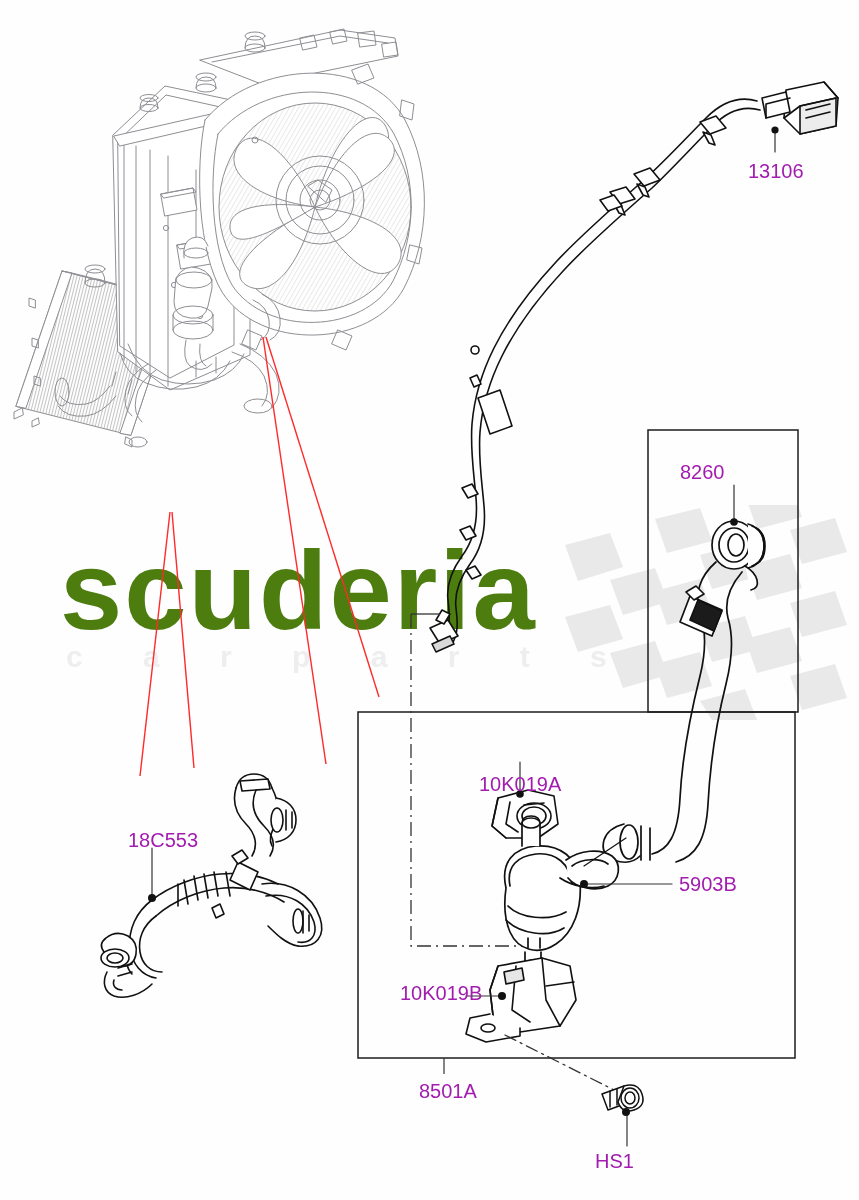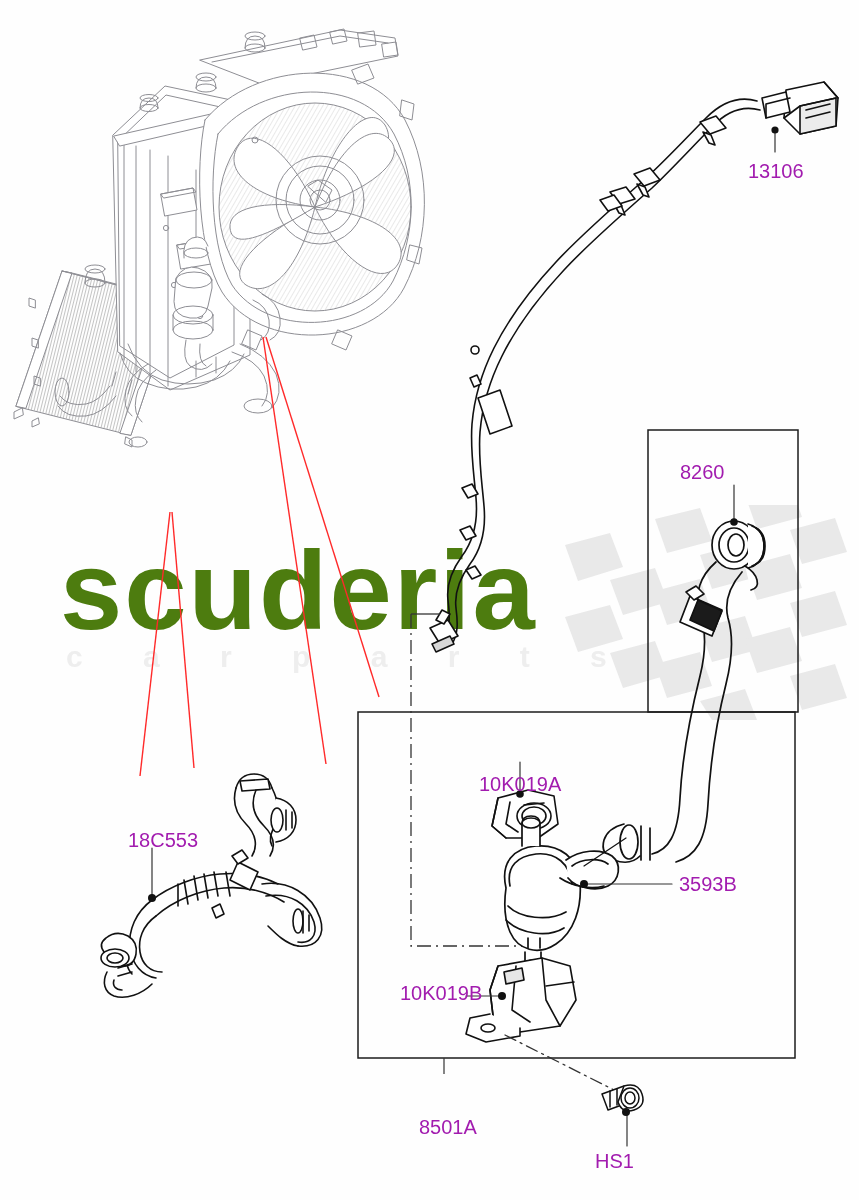--- a/index.html
+++ b/index.html
@@ -378,18 +378,18 @@
       <line x1="172" y1="512" x2="194" y2="768"></line>
       <line x1="263" y1="337" x2="326" y2="764"></line>
       <line x1="266" y1="337" x2="379" y2="697"></line>
     </g>
   </svg>
 
   <div class="lbl sz20" style="left:748px;top:160px;">13106</div>
   <div class="lbl sz20" style="left:680px;top:461px;">8260</div>
   <div class="lbl sz20" style="left:479px;top:747px;margin-top:26px;">10K019A</div>
   <div class="lbl sz20" style="left:116px;top:829px;margin-left:12px;">18C553</div>
-  <div class="lbl sz20" style="left:679px;top:873px;">3593B</div>
+  <div class="lbl sz20" style="left:679px;top:873px;">5903B</div>
   <div class="lbl sz20" style="left:400px;top:982px;">10K019B</div>
-  <div class="lbl sz20" style="left:419px;top:1116px;">8501A</div>
+  <div class="lbl sz20" style="left:419px;top:1080px;">8501A</div>
   <div class="lbl sz20" style="left:595px;top:1150px;">HS1</div>
 
 </div>
 
 </body></html>

